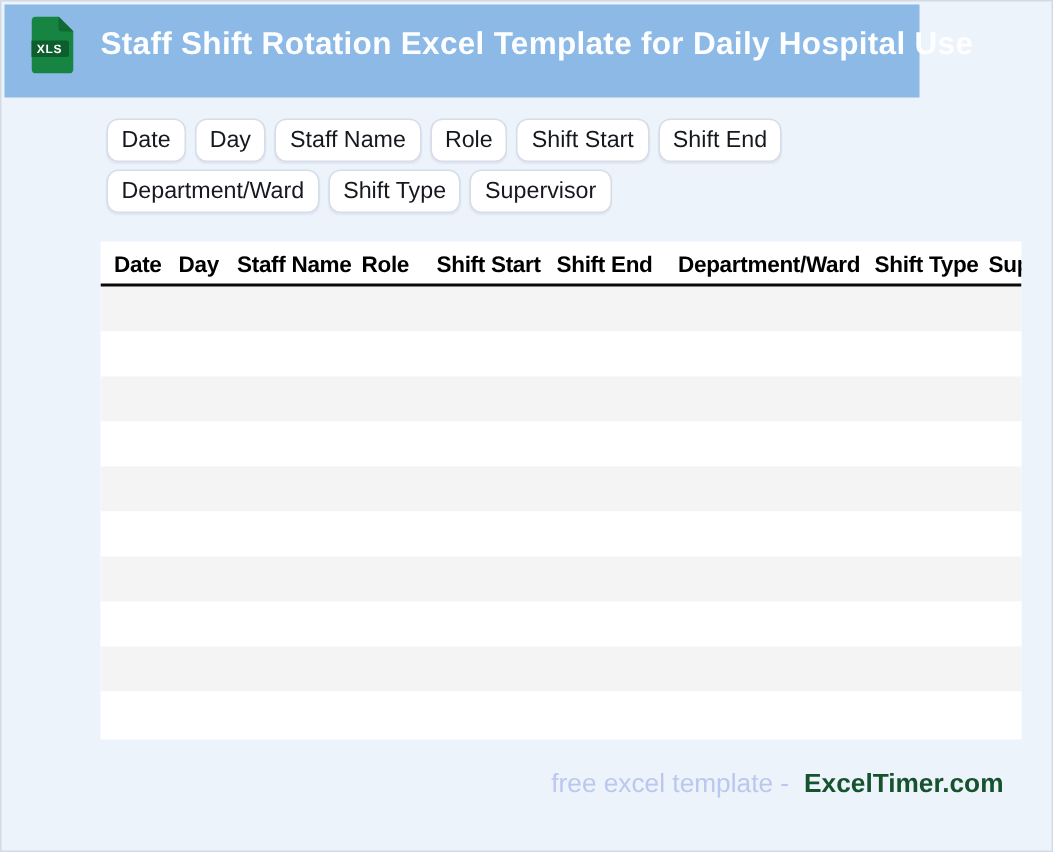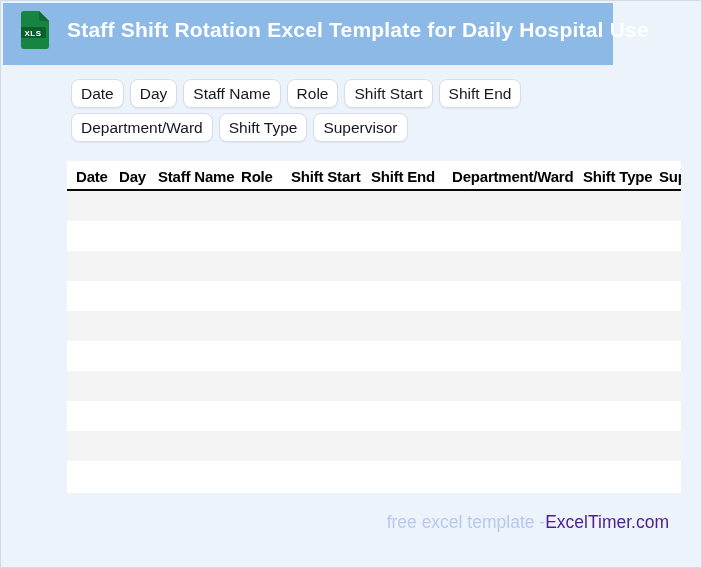--- a/index.html
+++ b/index.html
@@ -48,21 +48,21 @@
   .c4{left:224px;}.c5{left:304px;}.c6{left:385px;}.c7{left:516px;}
   .c8{left:592px;}
   .sheet-body .row{height:30px;background:#ffffff;}
   .sheet-body .row:nth-child(odd){background:#f4f4f4;}
   
   .footer{
     position:absolute;right:32px;top:511px;height:26px;
     display:flex;align-items:flex-start;font-size:17.5px;white-space:nowrap;
   }
   .footer .plain{color:#bac7ef;font-weight:400;}
-  .footer .brand{color:#4c1d95;font-weight:400;cursor:pointer;}
+  .footer .brand{color:#14532d;font-weight:700;margin-left:10px;cursor:pointer;}
 </style>
 </head>
 <body>
 
 <div class="canvas">
 
   <div class="titlebar">
     <svg class="xls-icon" viewBox="0 0 28 38" xmlns="http://www.w3.org/2000/svg">
       <path d="M3 0 h15 l10 10 v25 a3 3 0 0 1 -3 3 H3 a3 3 0 0 1 -3 -3 V3 a3 3 0 0 1 3 -3 z" fill="#188442"></path>
       <path d="M18 0 l10 10 h-8 a2 2 0 0 1 -2 -2 z" fill="#0f6b33"></path>

